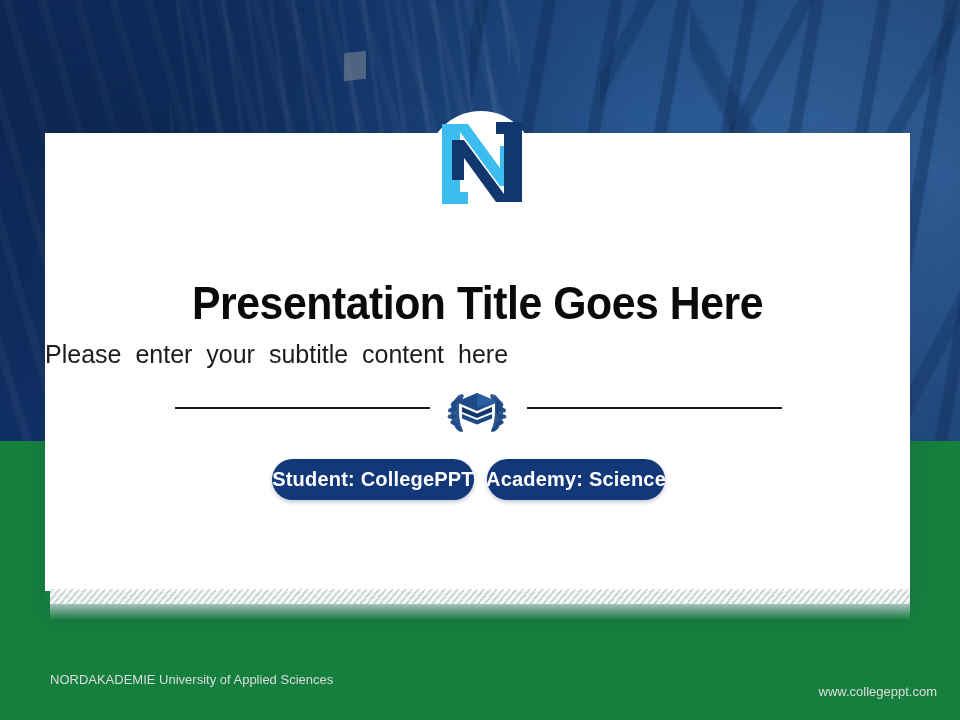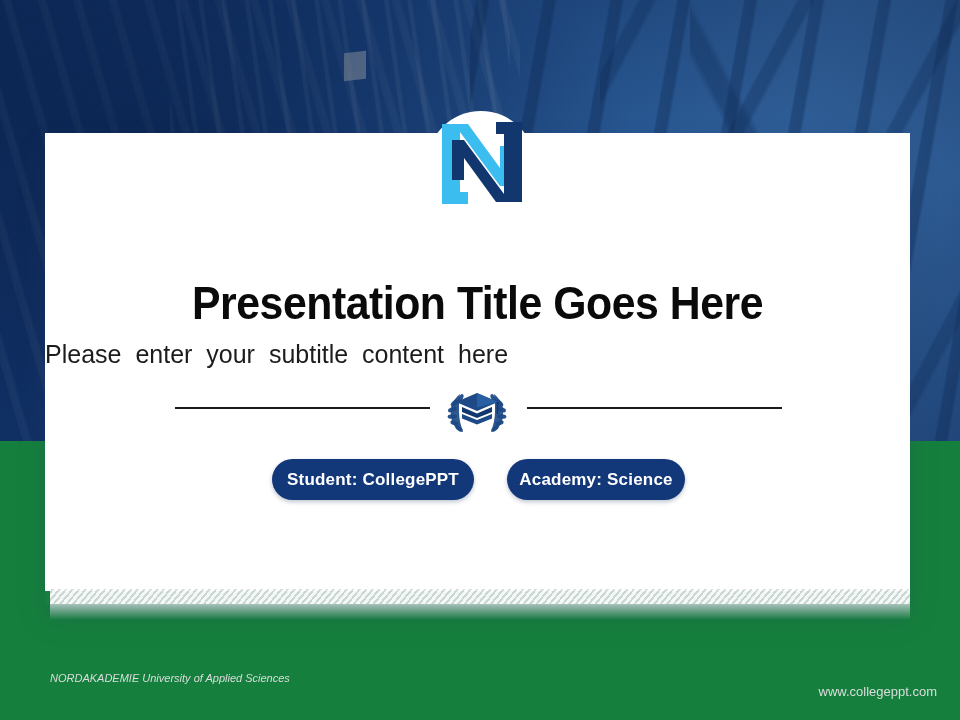--- a/index.html
+++ b/index.html
@@ -205,33 +205,33 @@
     width: 68px; height: 46px;
   }
 
   
   .pill {
     position: absolute;
     height: 41px;
     border-radius: 21px;
     background: #13387a;
     color: #ffffff;
-    font-size: 17px;
+    font-size: 20px;
     font-weight: bold;
     display: flex;
     align-items: center;
     justify-content: center;
     letter-spacing: 0.2px;
     box-shadow: 0 2px 4px rgba(20,45,90,0.28);
     font-family: "Liberation Sans", sans-serif;
     white-space: nowrap;
     cursor: pointer;
   }
   #pill-student { left: 272px; top: 459px; width: 202px; }
-  #pill-academy { left: 487px; top: 459px; width: 178px; margin-left: 20px; }
+  #pill-academy { left: 487px; top: 459px; width: 178px; }
 
   
   #hatch {
     position: absolute;
     left: 50px; top: 589px;
     width: 860px; height: 15px;
     background:
       repeating-linear-gradient(
         -50deg,
         #d6dade 0px,
@@ -244,25 +244,24 @@
     position: absolute;
     left: 50px; top: 604px;
     width: 860px; height: 16px;
     background: linear-gradient(180deg, rgba(214,219,226,0.75), rgba(255,255,255,0));
   }
 
   
   #footer-left {
     position: absolute;
     left: 50px; top: 672px;
-    font-size: 11px;
+    font-size: 13px;
     color: #dcdcdc;
     font-family: "Liberation Sans", sans-serif;
     white-space: nowrap;
-    font-style: italic;
   }
   #footer-right {
     position: absolute;
     right: 48px; top: 684px;
     font-size: 13px;
     color: #dcdcdc;
     font-family: "Liberation Sans", sans-serif;
     white-space: nowrap;
     margin-left: 7px;
   }

